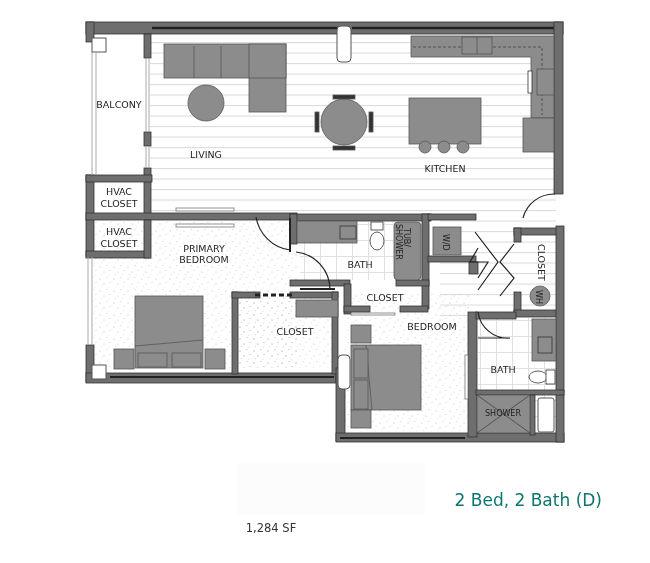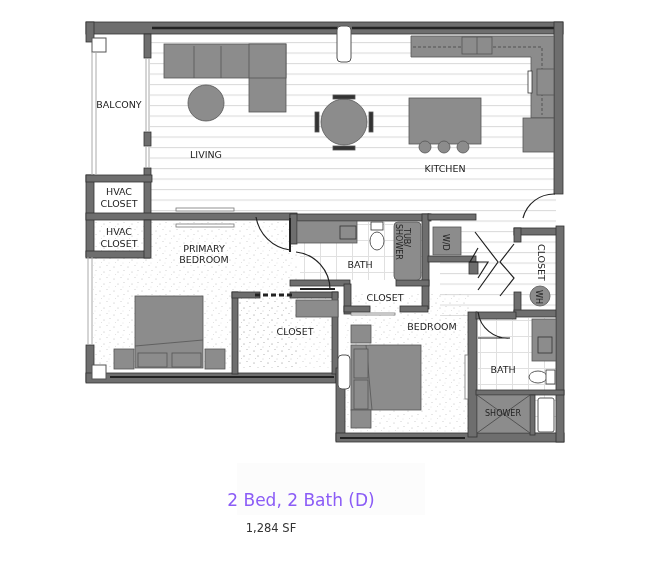--- a/index.html
+++ b/index.html
@@ -1,21 +1,21 @@
 <!DOCTYPE html>
 <html><head>
 <meta charset="utf-8">
 <style>
   html,body{margin:0;padding:0;background:#ffffff;}
   body{width:650px;height:563px;position:relative;overflow:hidden;font-family:"DejaVu Sans",sans-serif;}
   #plan{position:absolute;left:0;top:0;}
   .lbl{font-family:"DejaVu Sans",sans-serif;font-size:9.5px;fill:#222;}
   .lbl-sm{font-family:"DejaVu Sans",sans-serif;font-size:8px;fill:#222;}
   .title-box{position:absolute;left:237px;top:463px;width:188px;height:52px;background:#fcfcfc;}
-  .title{position:absolute;left:0;width:602px;top:490px;text-align:center;font-family:"DejaVu Sans",sans-serif;font-size:17px;color:#8b5cf6;}
+  .title{position:absolute;left:0;width:602px;top:490px;text-align:right;font-family:"DejaVu Sans",sans-serif;font-size:17px;color:#0f766e;}
   .sub{position:absolute;left:0;width:542px;top:521px;text-align:center;font-family:"DejaVu Sans",sans-serif;font-size:11.5px;color:#333;}
 </style>
 </head>
 <body>
 
 <div class="title-box"></div>
 <div class="title">2 Bed, 2 Bath (D)</div>
 <div class="sub">1,284 SF</div>
 
 <svg id="plan" width="650" height="563" viewBox="0 0 650 563">

